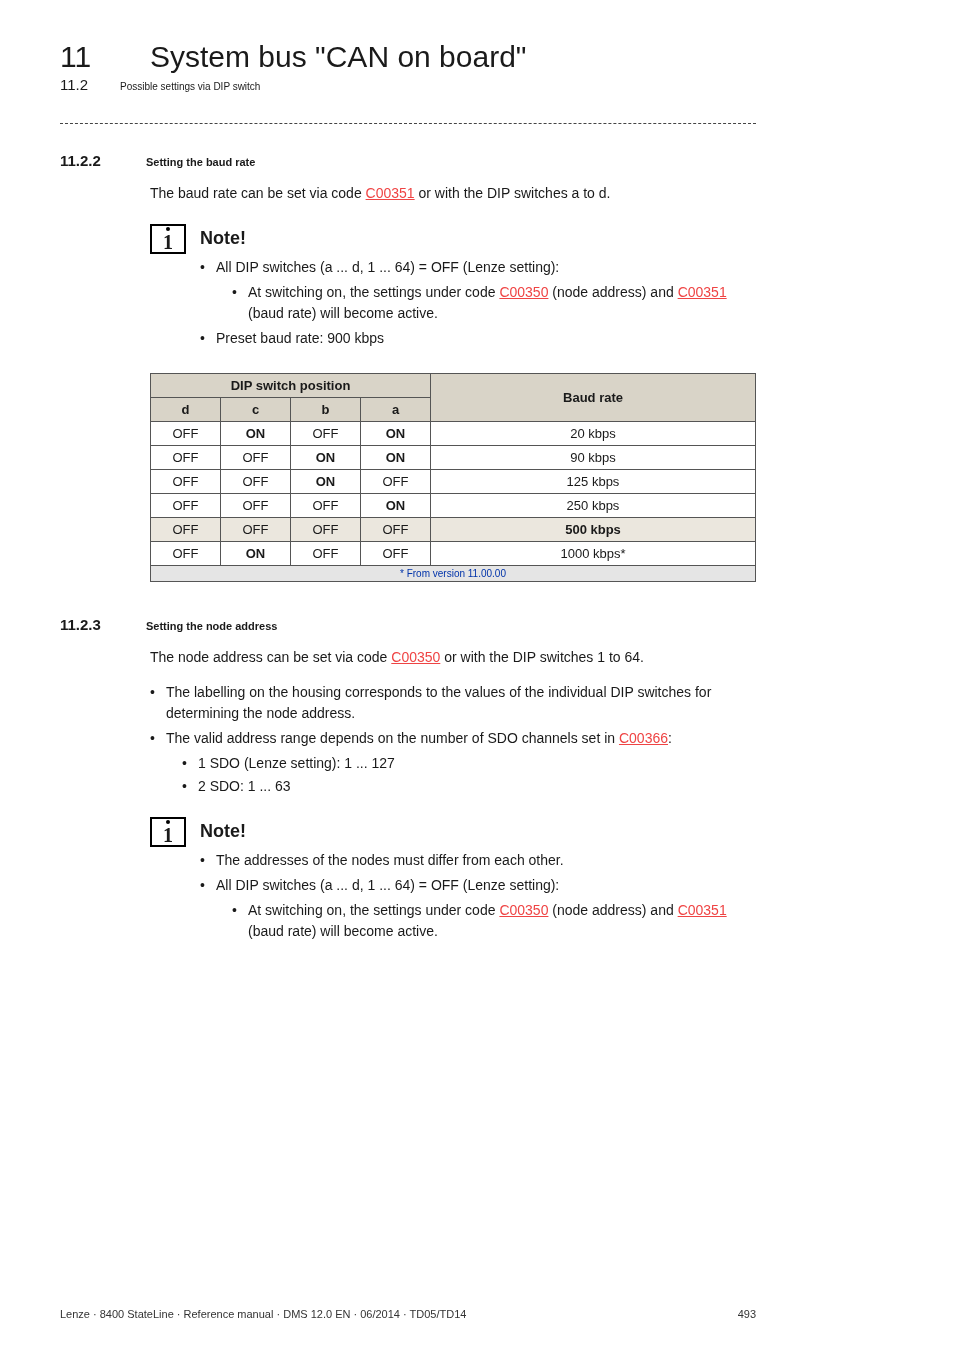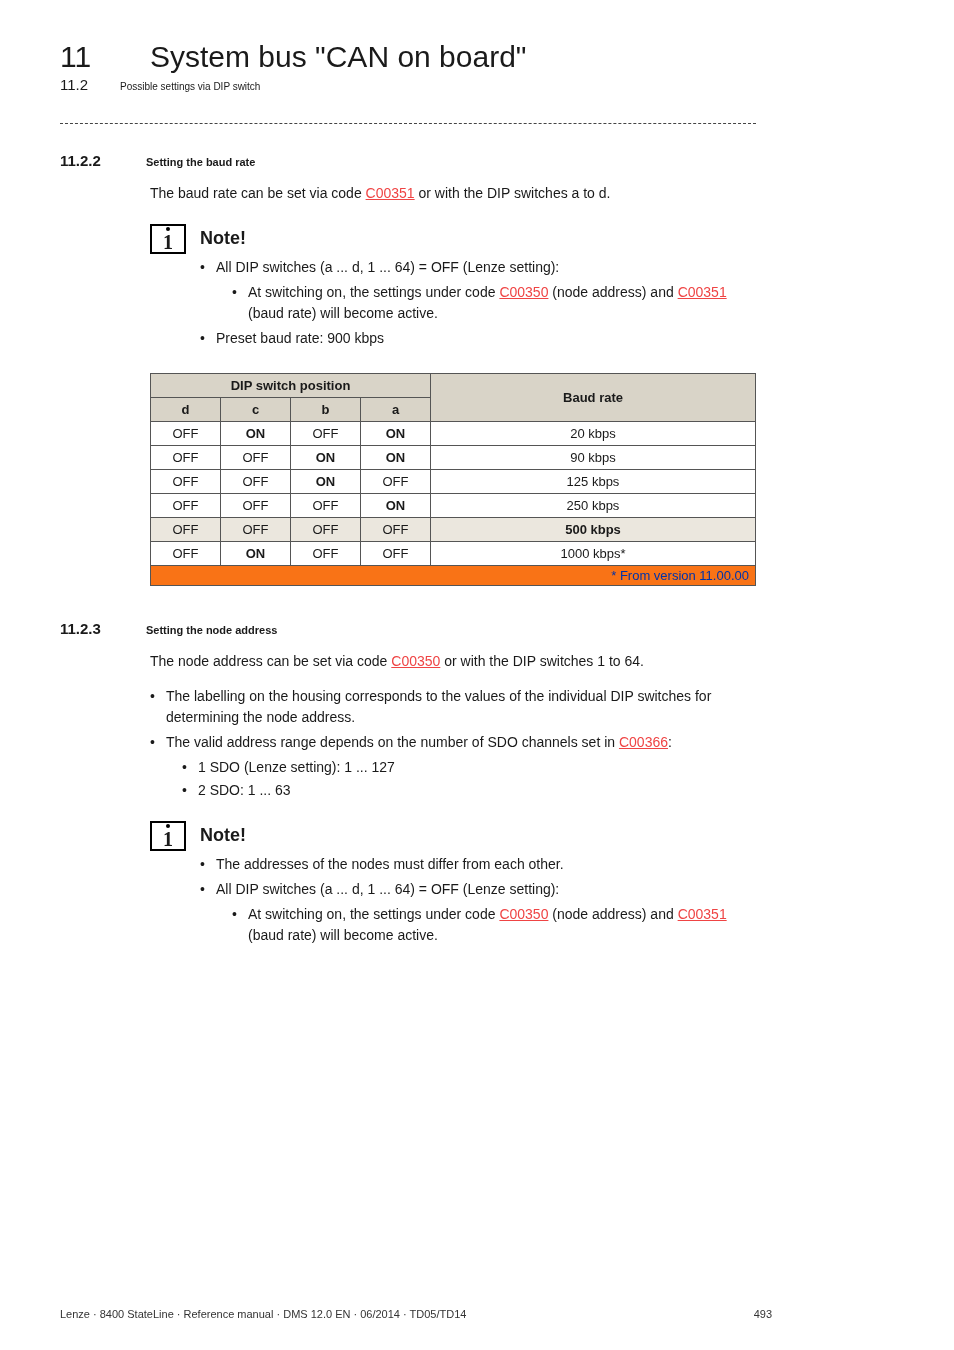--- a/index.html
+++ b/index.html
@@ -162,33 +162,33 @@
     background: #d9d4c8;
     font-weight: 700;
   }
   table.dip td {
     background: #fff;
   }
   table.dip tr.hilite td {
     background: #ebe7de;
   }
   table.dip .footer-cell {
-    text-align: right;
-    font-size: 13px;
+    text-align: center;
+    font-size: 10px;
     color: #0033aa;
-    background: #f97316;
+    background: #e5e5e5;
     padding: 2px 6px;
   }
   .col-dip { width: 70px; }
   .col-rate { width: auto; }
   .footer {
     position: absolute;
     bottom: 30px;
     left: 60px;
-    right: 44px;
+    right: 60px;
     font-size: 11px;
     color: #333;
     display: flex;
     justify-content: space-between;
   }
 </style>
 </head>
 <body>
 
 <div class="page">

